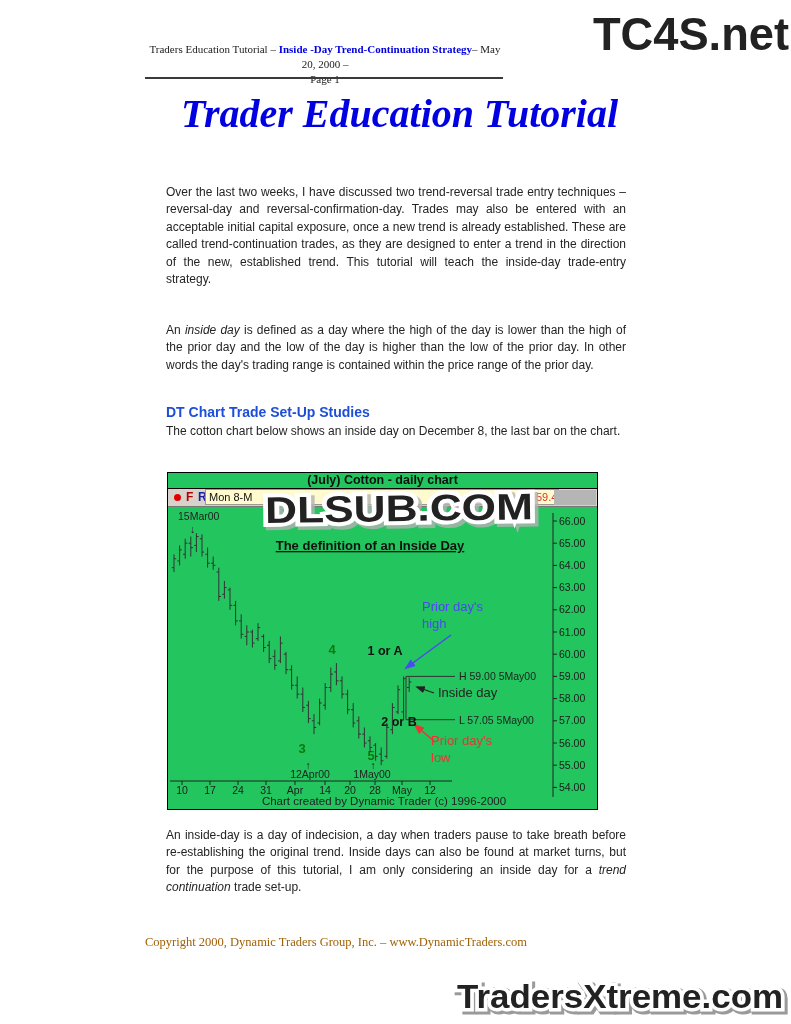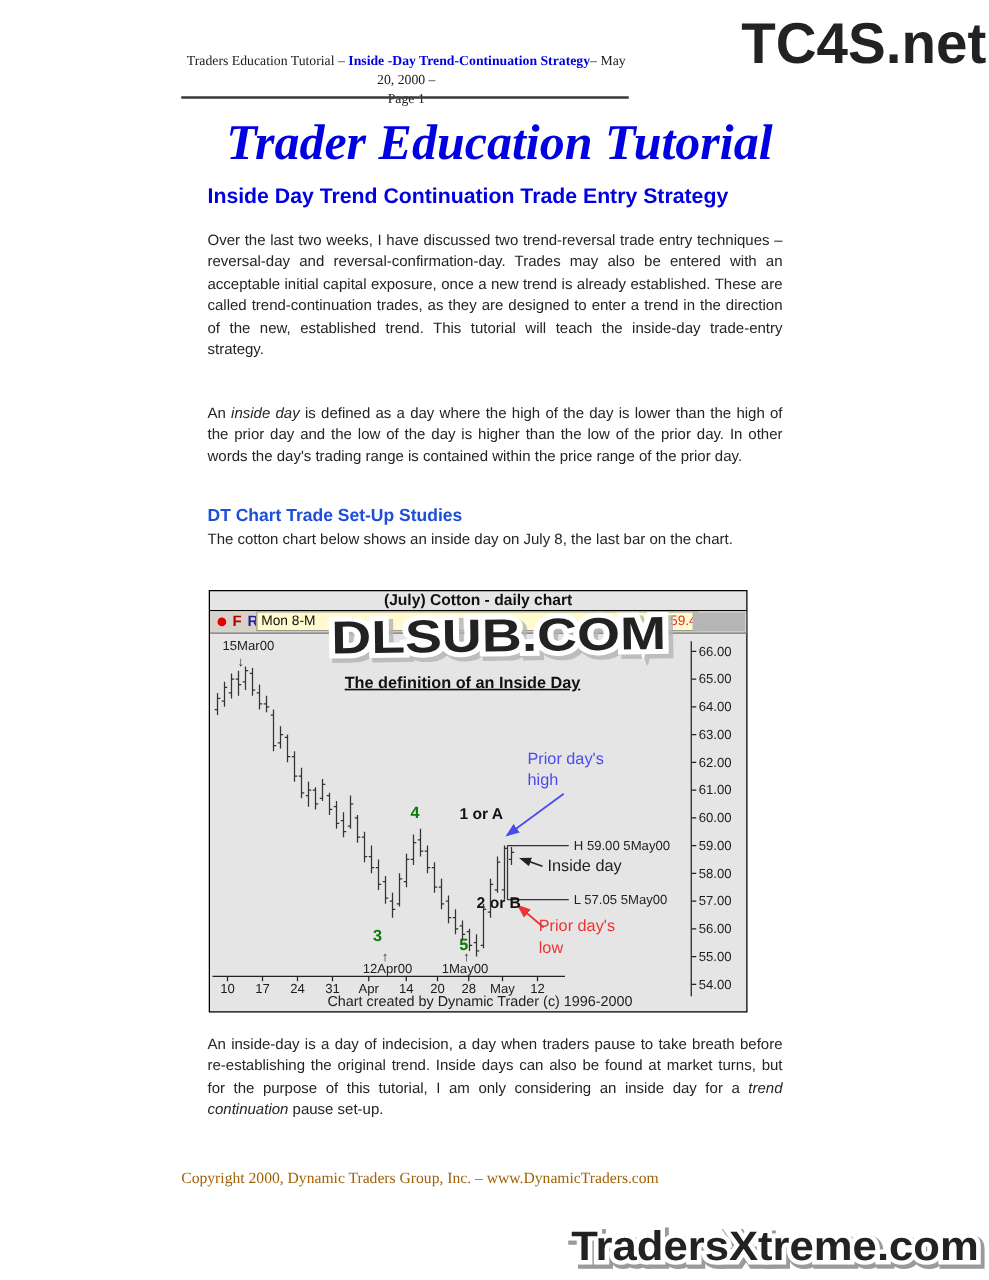--- a/index.html
+++ b/index.html
@@ -22,21 +22,21 @@
        font-size:17px;font-weight:bold;color:#0000e0;}
 
   .body-par{position:absolute;left:166px;width:460px;margin:0;text-align:justify;
        font-size:12px;line-height:17.4px;color:#242424;}
   .p1{top:184px;} .p2{top:322px;} .p3{top:423px;} .p4{top:827px;}
   .sec-head{position:absolute;left:166px;top:404px;margin:0;
        font-size:14px;font-weight:bold;color:#1d4ed8;}
 
   
   .chart{position:absolute;left:167px;top:472px;width:429px;height:336px;
-         border:1px solid #000;background:#e5e5e5;}
+         border:1px solid #000;background:#22c55e;}
   .ct-title{height:15px;border-bottom:1px solid #000;text-align:center;
          font-size:12.5px;font-weight:bold;line-height:15px;color:#111;}
   .ct-toolbar{position:relative;height:17px;background:#d7d3cb;border-bottom:1px solid #777;}
   .tb-dot{position:absolute;left:6px;top:5px;width:7px;height:7px;border-radius:50%;background:#e20000;}
   .tb-f{position:absolute;left:18px;top:1px;font-size:12px;font-weight:bold;color:#b40000;}
   .tb-r{position:absolute;left:30px;top:1px;font-size:12px;font-weight:bold;color:#1f1f9e;}
   .tb-field{position:absolute;left:37px;top:0px;width:346px;height:14px;background:#fffbce;
          border:1px solid #9a9a8e;font-size:11px;line-height:14px;padding:0 3px;color:#111;
          overflow:hidden;white-space:nowrap;}
   .tb-quote{position:absolute;left:330px;top:0;color:#e03030;}
@@ -80,28 +80,27 @@
     </svg>
   </div>
 
   <div class="hdr">
     <span>Traders Education Tutorial – </span><span class="hl">Inside -Day Trend-Continuation Strategy</span><span>– May 20, 2000 –</span>
     <div>Page 1</div>
   </div>
   <div class="hdr-rule"></div>
 
   <h1 class="doc-title">Trader Education Tutorial</h1>
-  <h2 class="doc-subtitle">Inside Day Trend Continuation Trade Entry Strategy</h2>
 
   <p class="body-par p1">Over the last two weeks, I have discussed two trend-reversal trade entry techniques – reversal-day and reversal-confirmation-day. Trades may also be entered with an acceptable initial capital exposure, once a new trend is already established. These are called trend-continuation trades, as they are designed to enter a trend in the direction of the new, established trend. This tutorial will teach the inside-day trade-entry strategy.</p>
 
   <p class="body-par p2"><span>An </span><em>inside day</em><span> is defined as a day where the high of the day is lower than the high of the prior day and the low of the day is higher than the low of the prior day. In other words the day's trading range is contained within the price range of the prior day.</span></p>
 
   <h3 class="sec-head">DT Chart Trade Set-Up Studies</h3>
-  <p class="body-par p3">The cotton chart below shows an inside day on July 8, the last bar on the chart.</p>
+  <p class="body-par p3">The cotton chart below shows an inside day on December 8, the last bar on the chart.</p>
 
   <div class="chart">
     <div class="ct-title">(July) Cotton - daily chart</div>
     <div class="ct-toolbar">
       <span class="tb-dot"></span>
       <span class="tb-f">F</span>
       <span class="tb-r">R</span>
       <span class="tb-field"><span>Mon 8-M</span><span class="tb-quote">59.46</span></span>
       <span class="tb-gray"></span>
     </div>
@@ -353,21 +352,21 @@
             <stop offset="1" stop-color="#a31212"></stop>
           </linearGradient>
         </defs>
         <text x="144" y="42" text-anchor="middle" font-size="37" font-weight="900" textLength="268" lengthAdjust="spacingAndGlyphs" stroke="#b3b3b3" stroke-width="9" fill="#b3b3b3" opacity="0.8">DLSUB.COM</text>
         <text x="141" y="39" text-anchor="middle" font-size="37" font-weight="900" textLength="268" lengthAdjust="spacingAndGlyphs" stroke="#ffffff" stroke-width="8" fill="#ffffff">DLSUB.COM</text>
         <text x="141" y="39" text-anchor="middle" font-size="37" font-weight="900" textLength="268" lengthAdjust="spacingAndGlyphs" fill="url(#gr)">DLSUB.COM</text>
       </svg>
     </div>
   </div>
 
-  <p class="body-par p4"><span>An inside-day is a day of indecision, a day when traders pause to take breath before re-establishing the original trend. Inside days can also be found at market turns, but for the purpose of this tutorial, I am only considering an inside day for a </span><em>trend continuation</em><span> pause set-up.</span></p>
+  <p class="body-par p4"><span>An inside-day is a day of indecision, a day when traders pause to take breath before re-establishing the original trend. Inside days can also be found at market turns, but for the purpose of this tutorial, I am only considering an inside day for a </span><em>trend continuation</em><span> trade set-up.</span></p>
 
   <div class="footer">Copyright 2000, Dynamic Traders Group, Inc. – www.DynamicTraders.com</div>
 
   <div class="txlogo">
     <svg width="338" height="50">
       <defs>
         <linearGradient id="g2" x1="0" y1="0" x2="0" y2="1">
           <stop offset="0" stop-color="#de6a6e"></stop>
           <stop offset="0.55" stop-color="#c8474f"></stop>
           <stop offset="1" stop-color="#b03840"></stop>

